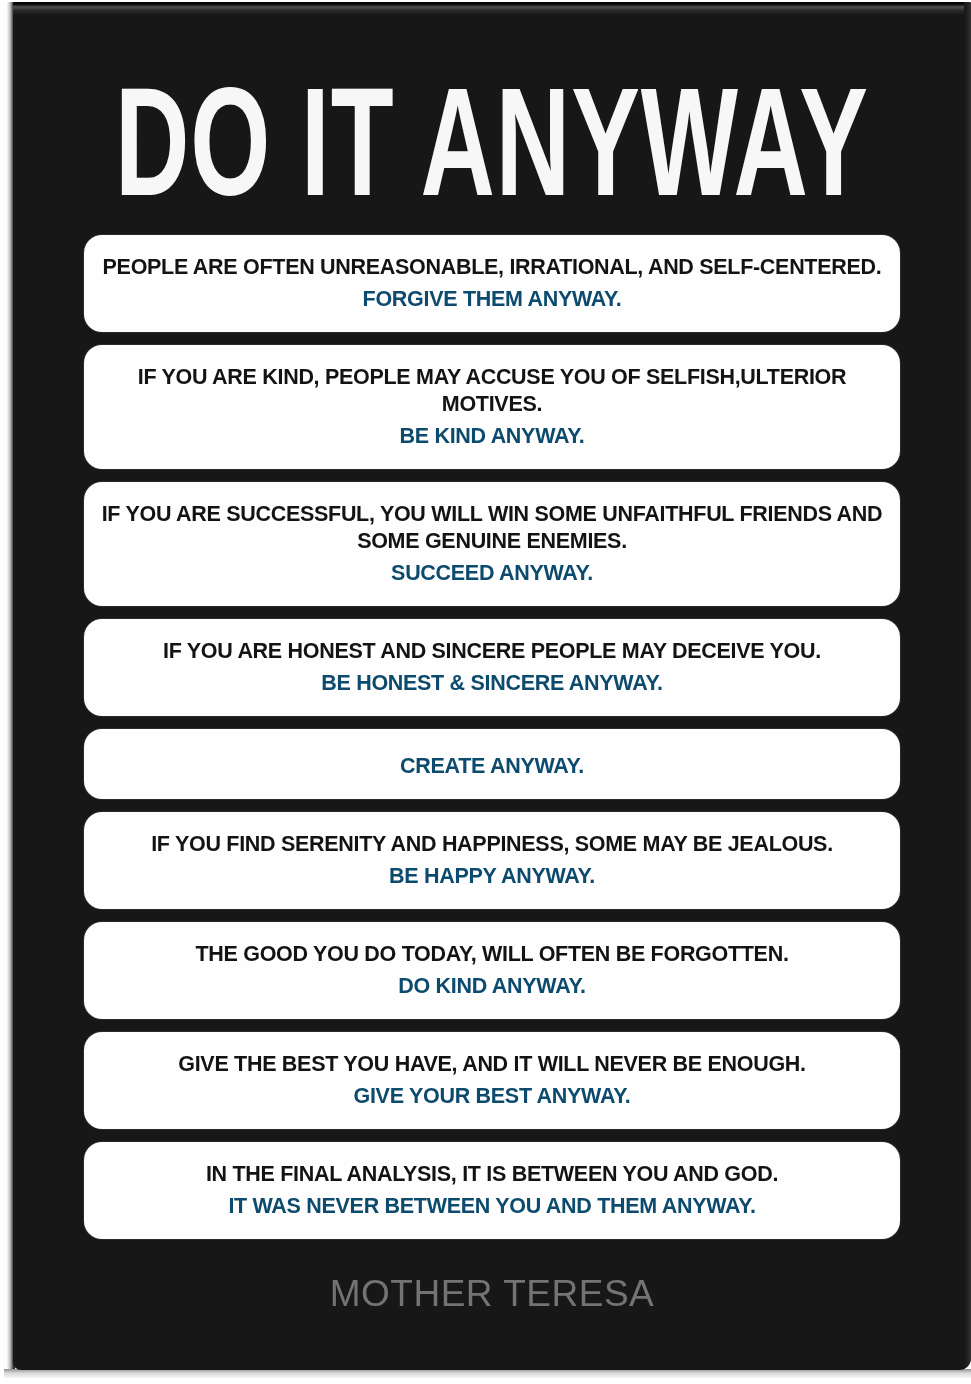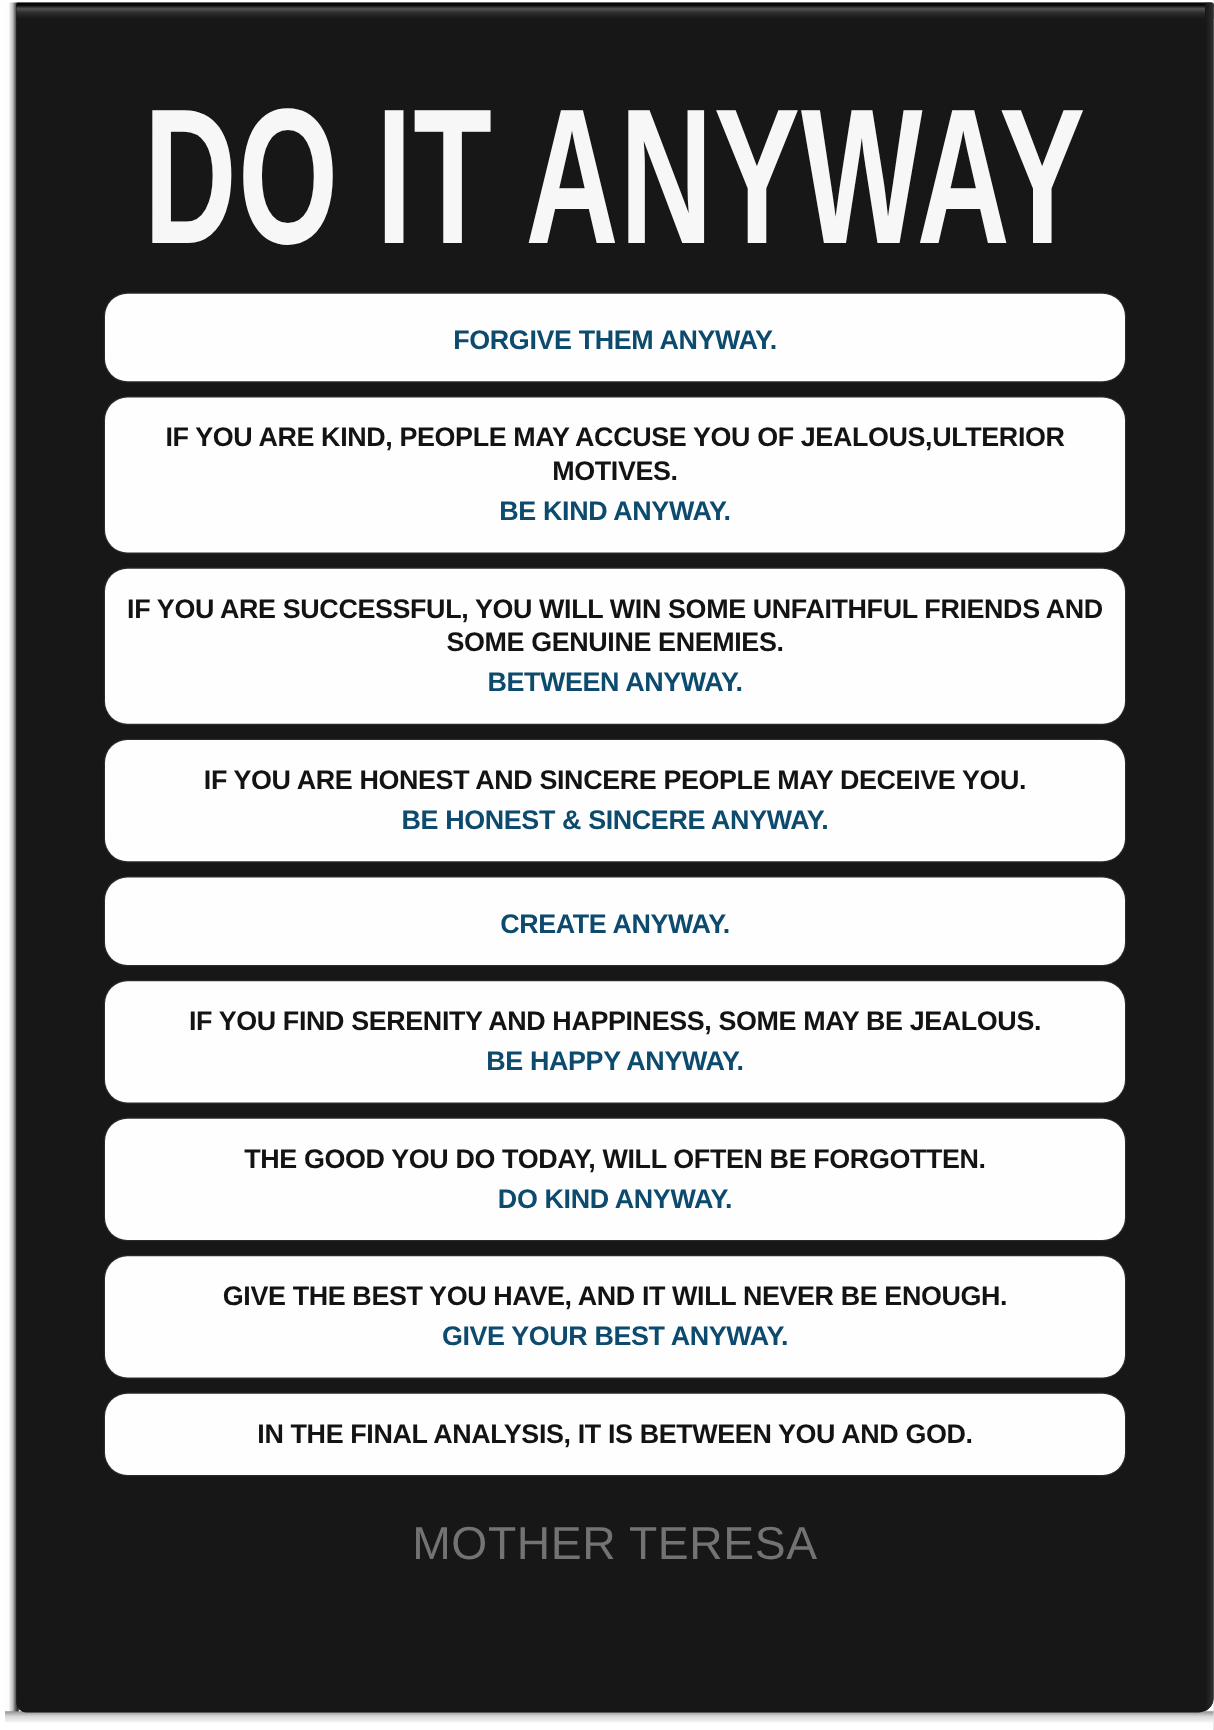--- a/index.html
+++ b/index.html
@@ -94,31 +94,32 @@
   <div class="bottom-shadow"></div>
 
   <div class="canvas-print">
     <div class="content">
 
       <div class="poster-title">DO IT ANYWAY</div>
 
       <div class="cards">
 
         <div class="card">
+          <div class="quote">PEOPLE ARE OFTEN UNREASONABLE, IRRATIONAL, AND SELF-CENTERED.</div>
           <div class="anyway">FORGIVE THEM ANYWAY.</div>
         </div>
 
         <div class="card">
-          <div class="quote">IF YOU ARE KIND, PEOPLE MAY ACCUSE YOU OF JEALOUS,ULTERIOR MOTIVES.</div>
+          <div class="quote">IF YOU ARE KIND, PEOPLE MAY ACCUSE YOU OF SELFISH,ULTERIOR MOTIVES.</div>
           <div class="anyway">BE KIND ANYWAY.</div>
         </div>
 
         <div class="card">
           <div class="quote">IF YOU ARE SUCCESSFUL, YOU WILL WIN SOME UNFAITHFUL FRIENDS AND SOME GENUINE ENEMIES.</div>
-          <div class="anyway">BETWEEN ANYWAY.</div>
+          <div class="anyway">SUCCEED ANYWAY.</div>
         </div>
 
         <div class="card">
           <div class="quote">IF YOU ARE HONEST AND SINCERE PEOPLE MAY DECEIVE YOU.</div>
           <div class="anyway">BE HONEST &amp; SINCERE ANYWAY.</div>
         </div>
 
         <div class="card">
           <div class="anyway">CREATE ANYWAY.</div>
         </div>
@@ -133,20 +134,21 @@
           <div class="anyway">DO KIND ANYWAY.</div>
         </div>
 
         <div class="card">
           <div class="quote">GIVE THE BEST YOU HAVE, AND IT WILL NEVER BE ENOUGH.</div>
           <div class="anyway">GIVE YOUR BEST ANYWAY.</div>
         </div>
 
         <div class="card">
           <div class="quote">IN THE FINAL ANALYSIS, IT IS BETWEEN YOU AND GOD.</div>
+          <div class="anyway">IT WAS NEVER BETWEEN YOU AND THEM ANYWAY.</div>
         </div>
 
       </div>
 
       <div class="attribution">MOTHER TERESA</div>
 
     </div>
   </div>
 </div>
 

